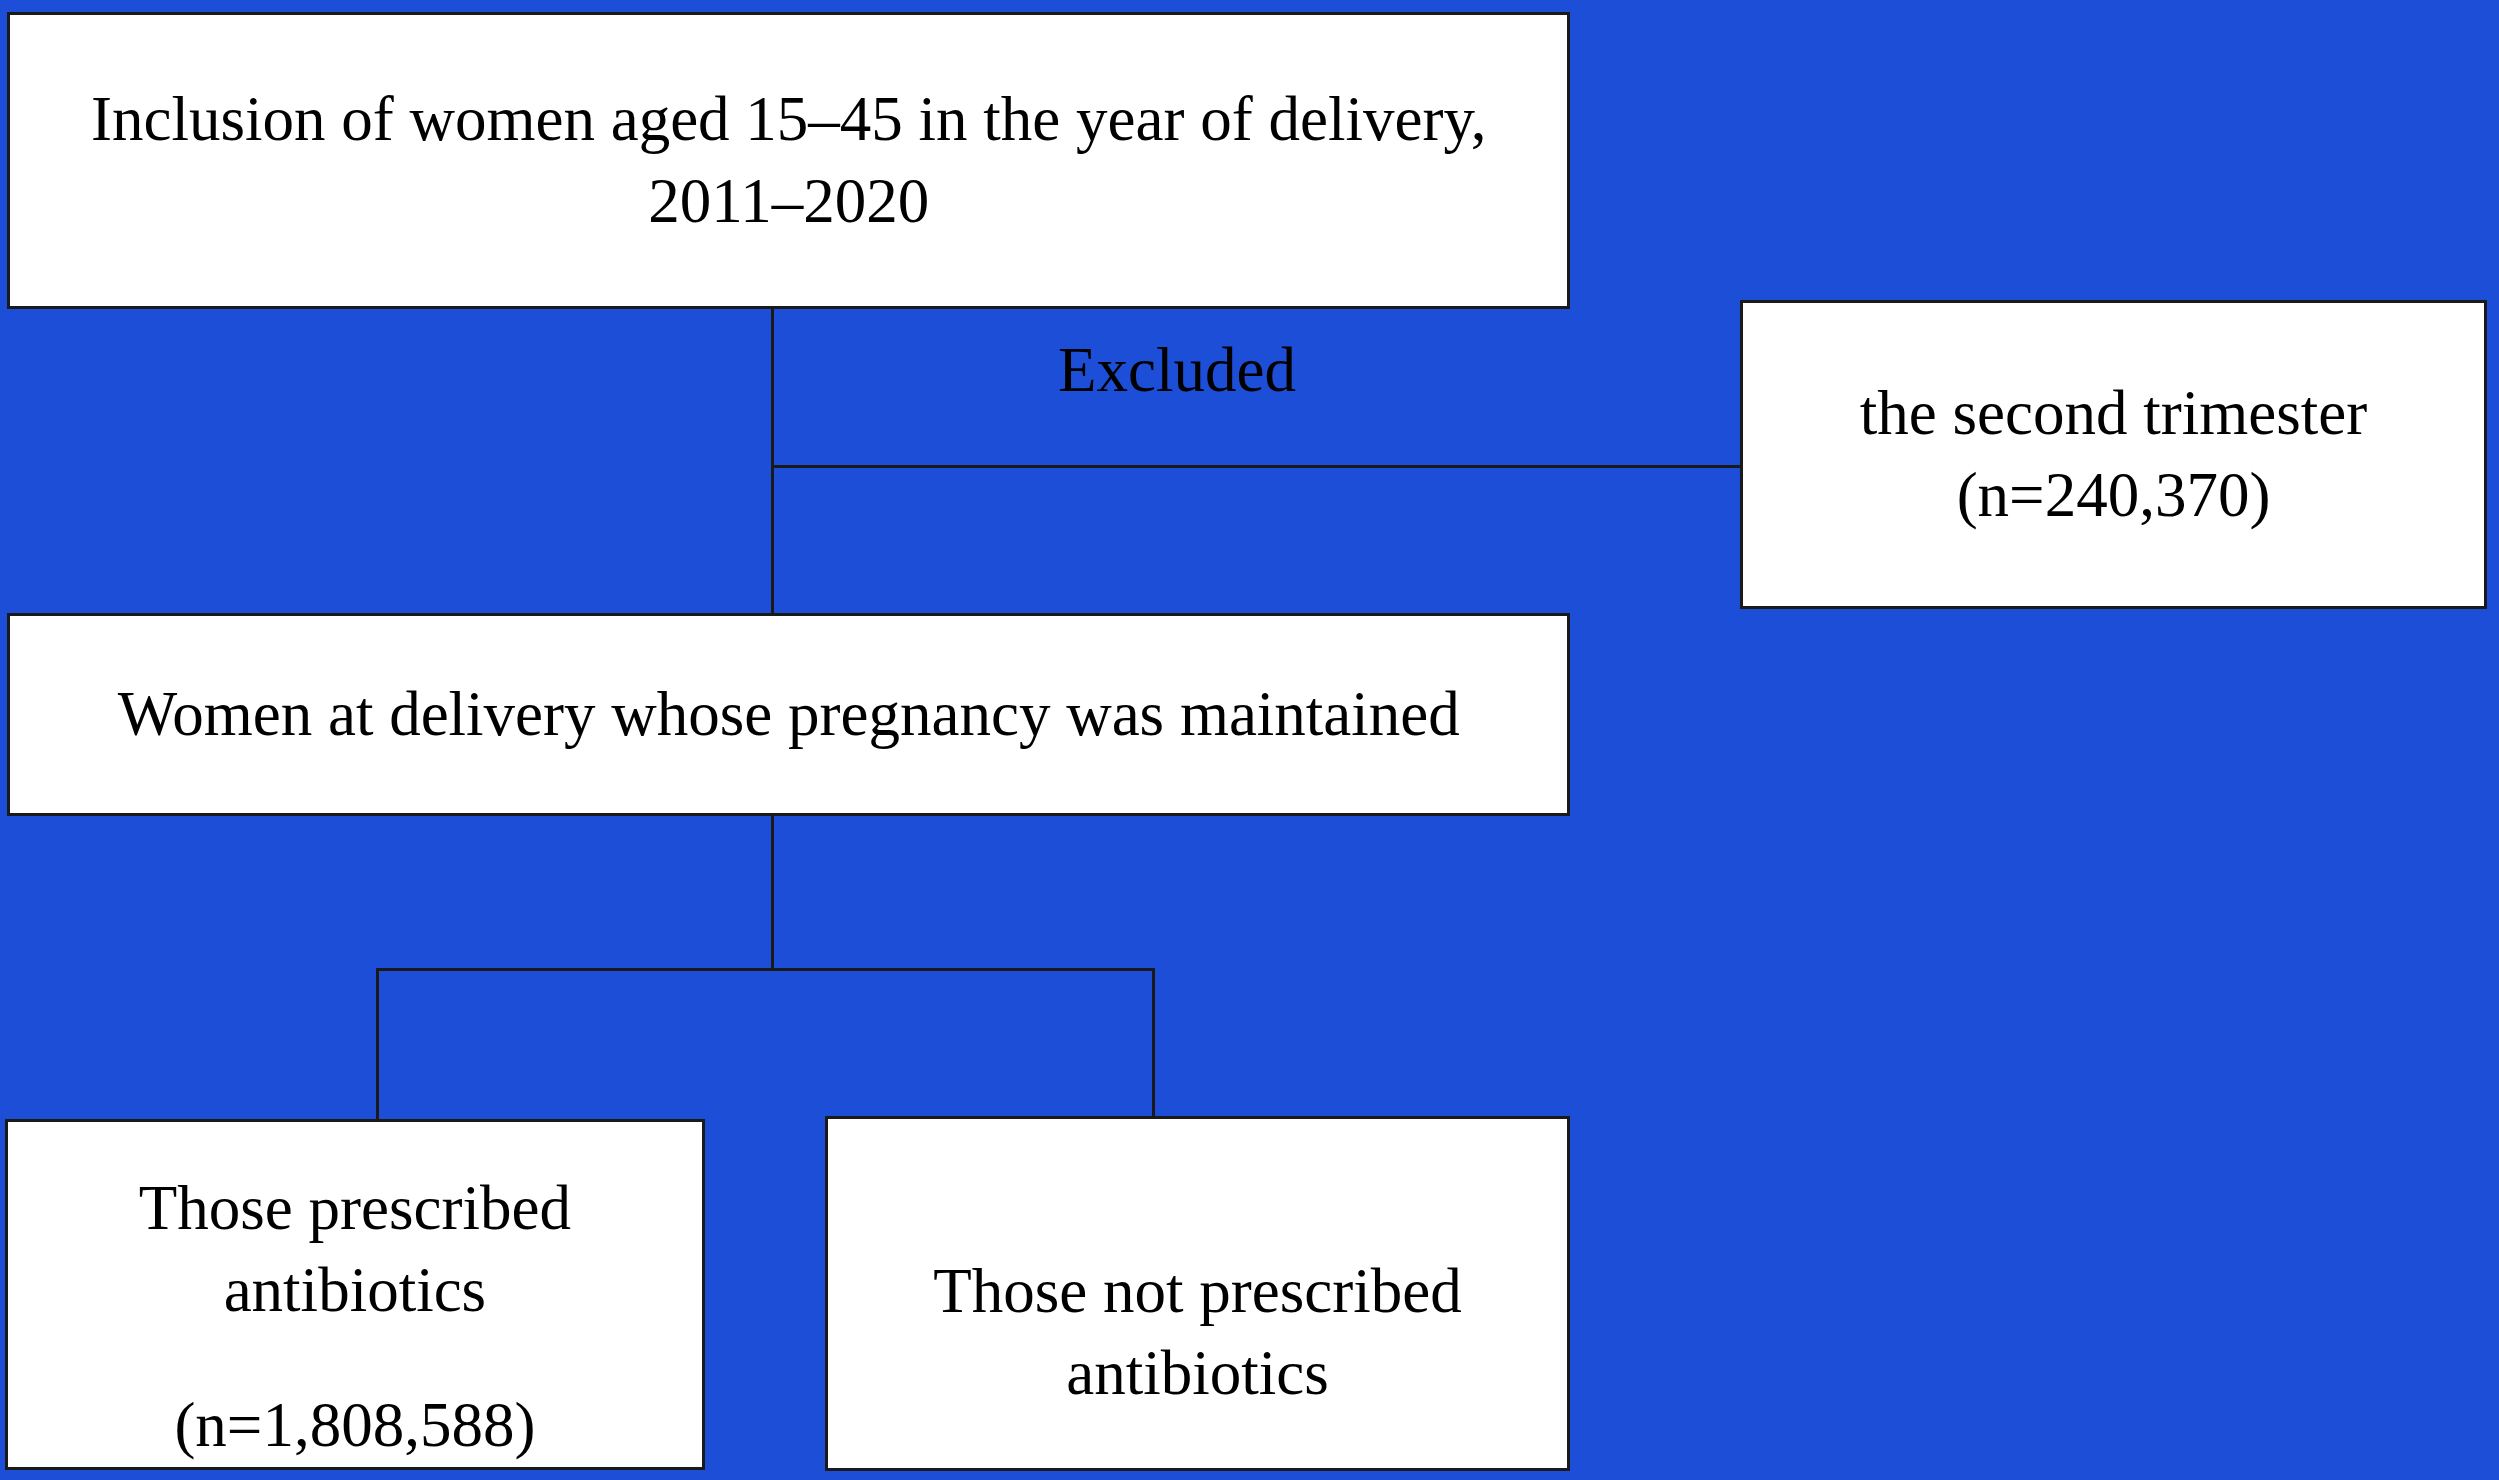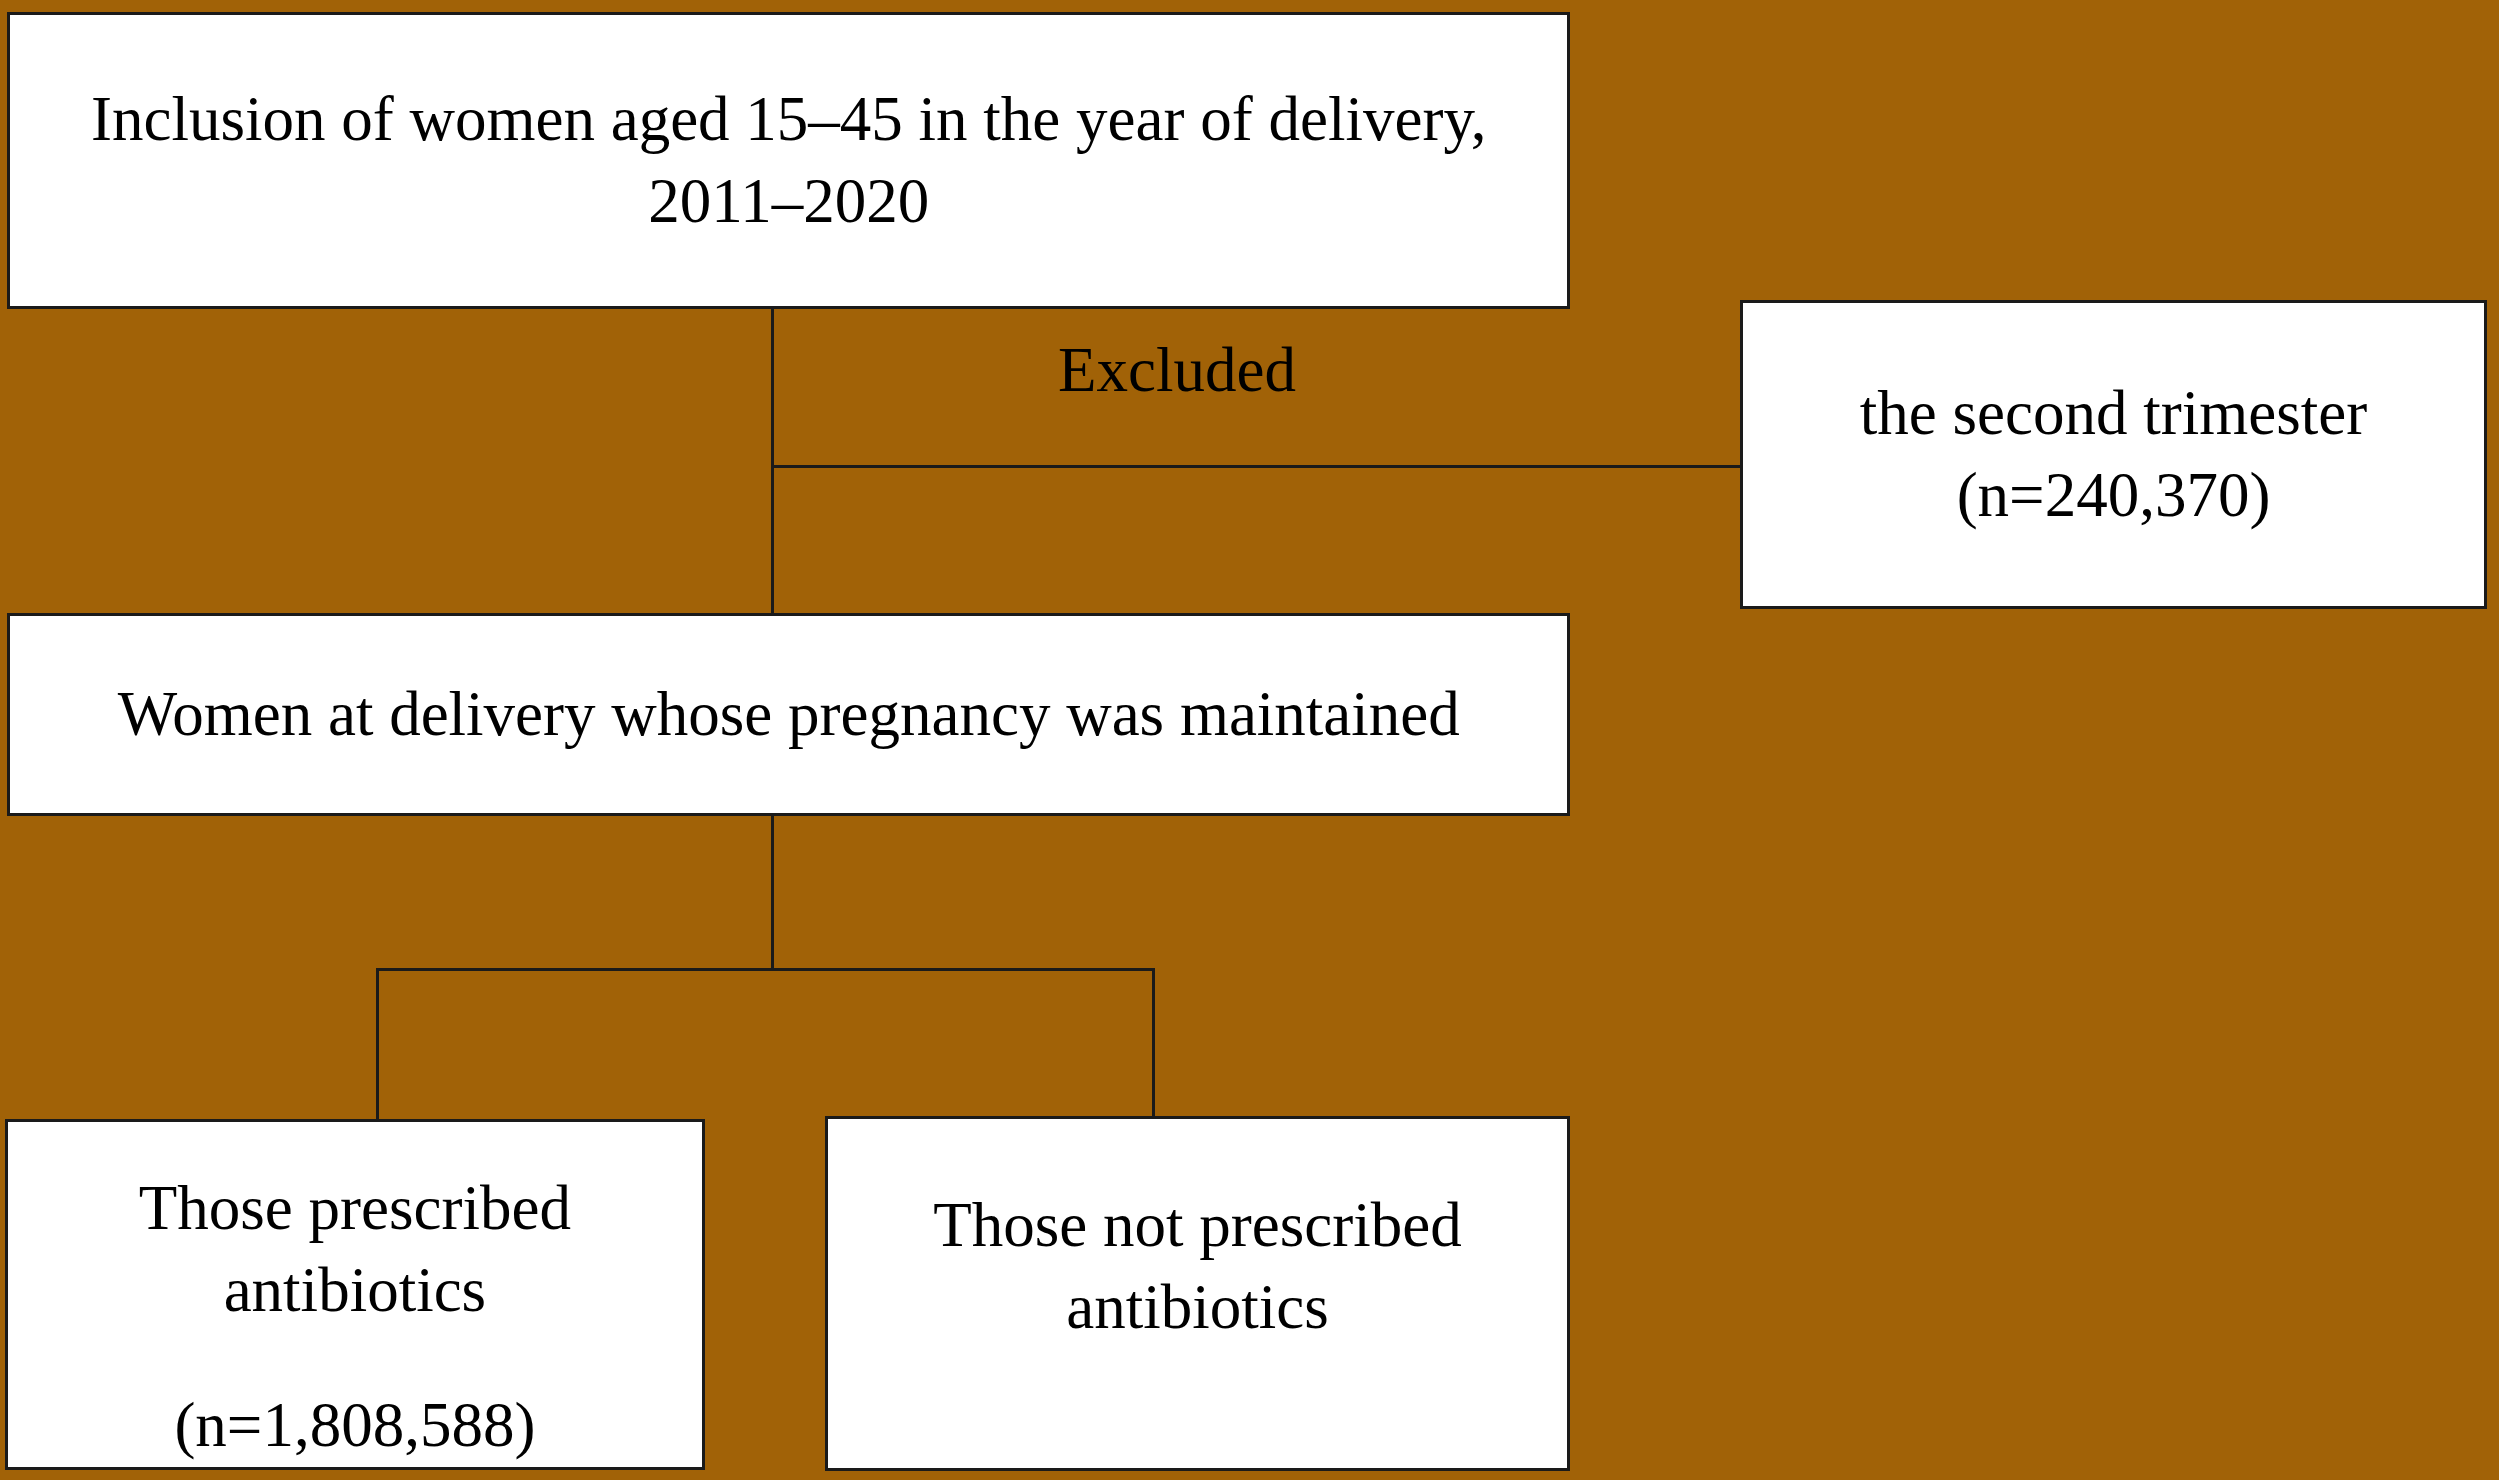--- a/index.html
+++ b/index.html
@@ -4,21 +4,21 @@
 <style>
   html, body {
     margin: 0;
     padding: 0;
     background: #ffffff;
   }
   #canvas {
     position: relative;
     width: 2500px;
     height: 1481px;
-    background: #a16207;
+    background: #1d4ed8;
     font-family: "Liberation Serif", "DejaVu Serif", serif;
     color: #000000;
     overflow: hidden;
   }
   .node {
     position: absolute;
     box-sizing: border-box;
     border: 3px solid #1a1a1a;
     background: #ffffff;
     display: flex;
@@ -31,21 +31,21 @@
     padding: 0 14.6px;
   }
   .node .ln { display: block; width: 100%; }
   .node .spacer { display: block; height: 0.85em; }
 
   
   #node-inclusion   { left: 7.3px;   top: 12px;   width: 1563px; height: 297px; }
   #node-excluded-rt { left: 1740px; top: 300px;  width: 747px; height: 309px; }
   #node-maintained  { left: 7.3px;   top: 613px; width: 1563px; height: 203px; }
   #node-prescribed  { left: 4.9px;    top: 1119px; width: 700px; height: 351px; justify-content: flex-end; }
-  #node-not-presc   { left: 825px; top: 1116px; width: 745px; height: 355px; }
+  #node-not-presc   { left: 825px; top: 1116px; width: 745px; height: 355px; justify-content: flex-end; }
 
   
   .conn {
     position: absolute;
     background: #1a1a1a;
   }
   .v { width: 3px; }
   .h { height: 3px; }
 
   #conn-top-down    { left: 771px; top: 308px;  height: 308px; }

